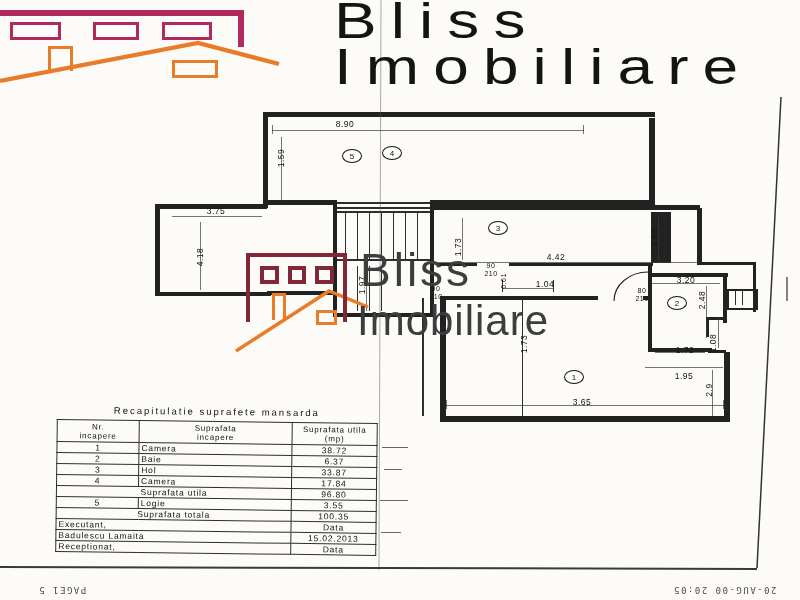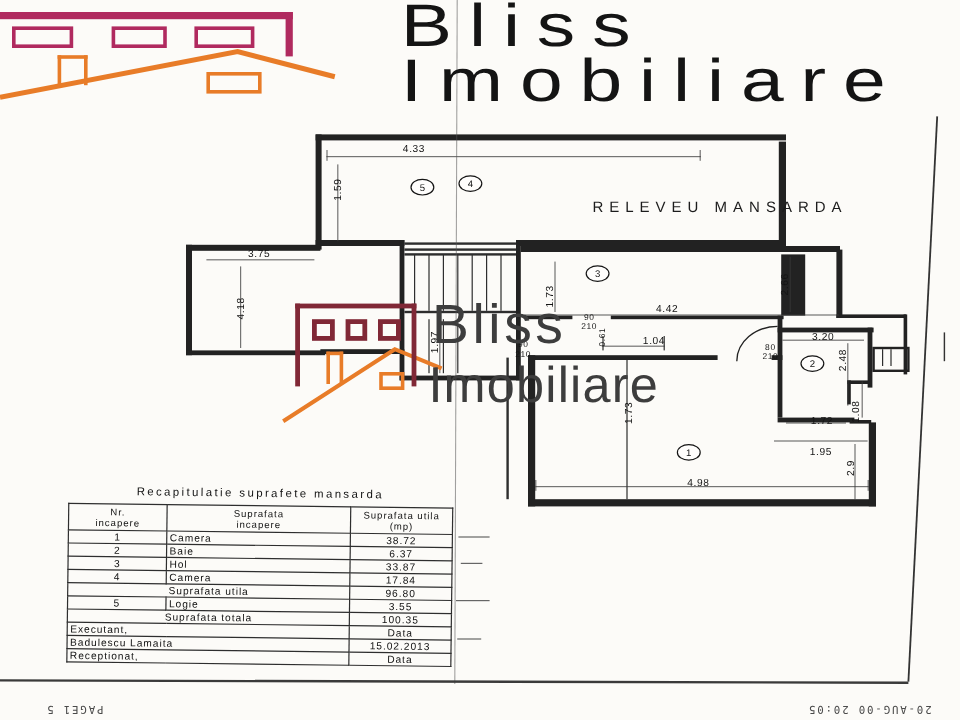--- a/index.html
+++ b/index.html
@@ -147,37 +147,37 @@
   <svg class="lines" width="800" height="600" viewBox="0 0 800 600">
     <polyline points="0,81 198,43 279,64" fill="none" stroke="#e87c28" stroke-width="4.2"></polyline>
     <polyline points="236,351 329,291 368,307" fill="none" stroke="#e87c28" stroke-width="3.4"></polyline>
     <path d="M 614 301 A 34 29 0 0 1 648 272" fill="none" stroke="#222" stroke-width="1.1"></path>
     <line x1="381" y1="0" x2="379" y2="570" stroke="#555" stroke-width="0.9" opacity="0.55"></line>
     <line x1="781" y1="97" x2="757" y2="568" stroke="#333" stroke-width="1.5"></line>
     <line x1="0" y1="567" x2="757" y2="569" stroke="#3a3a3a" stroke-width="2"></line>
     <line x1="787" y1="277" x2="787" y2="301" stroke="#333" stroke-width="1.2"></line>
   </svg>
 
-  <div class="dim" style="left:345px;top:124px">4.33</div>
+  <div class="dim" style="left:345px;top:124px">8.90</div>
   <div class="dim v" style="left:281px;top:158px">1.59</div>
   <div class="dim" style="left:216px;top:211px">3.75</div>
   <div class="dim v" style="left:200px;top:257px">4.18</div>
   <div class="dim v" style="left:458px;top:247px">1.73</div>
   <div class="dim" style="left:556px;top:257px">4.42</div>
   <div class="dim v" style="left:654px;top:237px">2.66</div>
   <div class="dim v" style="left:362px;top:285px">1.97</div>
   <div class="dim v" style="left:503px;top:281px;font-size:7px">0.61</div>
   <div class="dim" style="left:545px;top:284px">1.04</div>
   <div class="dim" style="left:686px;top:280px">3.20</div>
   <div class="dim v" style="left:702px;top:300px">2.48</div>
   <div class="dim v" style="left:713px;top:343px">1.08</div>
   <div class="dim" style="left:685px;top:350px">1.72</div>
   <div class="dim" style="left:684px;top:376px">1.95</div>
   <div class="dim v" style="left:709px;top:390px">2.9</div>
-  <div class="dim" style="left:582px;top:402px">4.98</div>
+  <div class="dim" style="left:582px;top:402px">3.65</div>
   <div class="dim v" style="left:524px;top:344px">1.73</div>
 
   <div class="door" style="left:491px;top:269px">
     <span>90</span>
     <span>210</span>
   </div>
   <div class="door" style="left:436px;top:292px">
     <span>90</span>
     <span>210</span>
   </div>
@@ -185,21 +185,20 @@
     <span>80</span>
     <span>210</span>
   </div>
 
   <div class="circle" style="left:352px;top:156px">5</div>
   <div class="circle" style="left:392px;top:153px">4</div>
   <div class="circle" style="left:498px;top:228px">3</div>
   <div class="circle" style="left:677px;top:303px">2</div>
   <div class="circle" style="left:574px;top:377px">1</div>
 
-  <div class="plan-title">RELEVEU MANSARDA</div>
 
   <div>
     <div class="mag" style="left:0;top:10px;width:244px;height:6px"></div>
     <div class="mag" style="left:238px;top:10px;width:6px;height:37px"></div>
     <div class="magbox" style="left:10px;top:22px;width:45px;height:12px"></div>
     <div class="magbox" style="left:93px;top:22px;width:40px;height:12px"></div>
     <div class="magbox" style="left:162px;top:22px;width:44px;height:12px"></div>
     <div class="orgbox" style="left:48px;top:46px;width:19px;height:22px;border-bottom:none"></div>
     <div class="orgbox" style="left:172px;top:60px;width:40px;height:12px"></div>
   </div>

